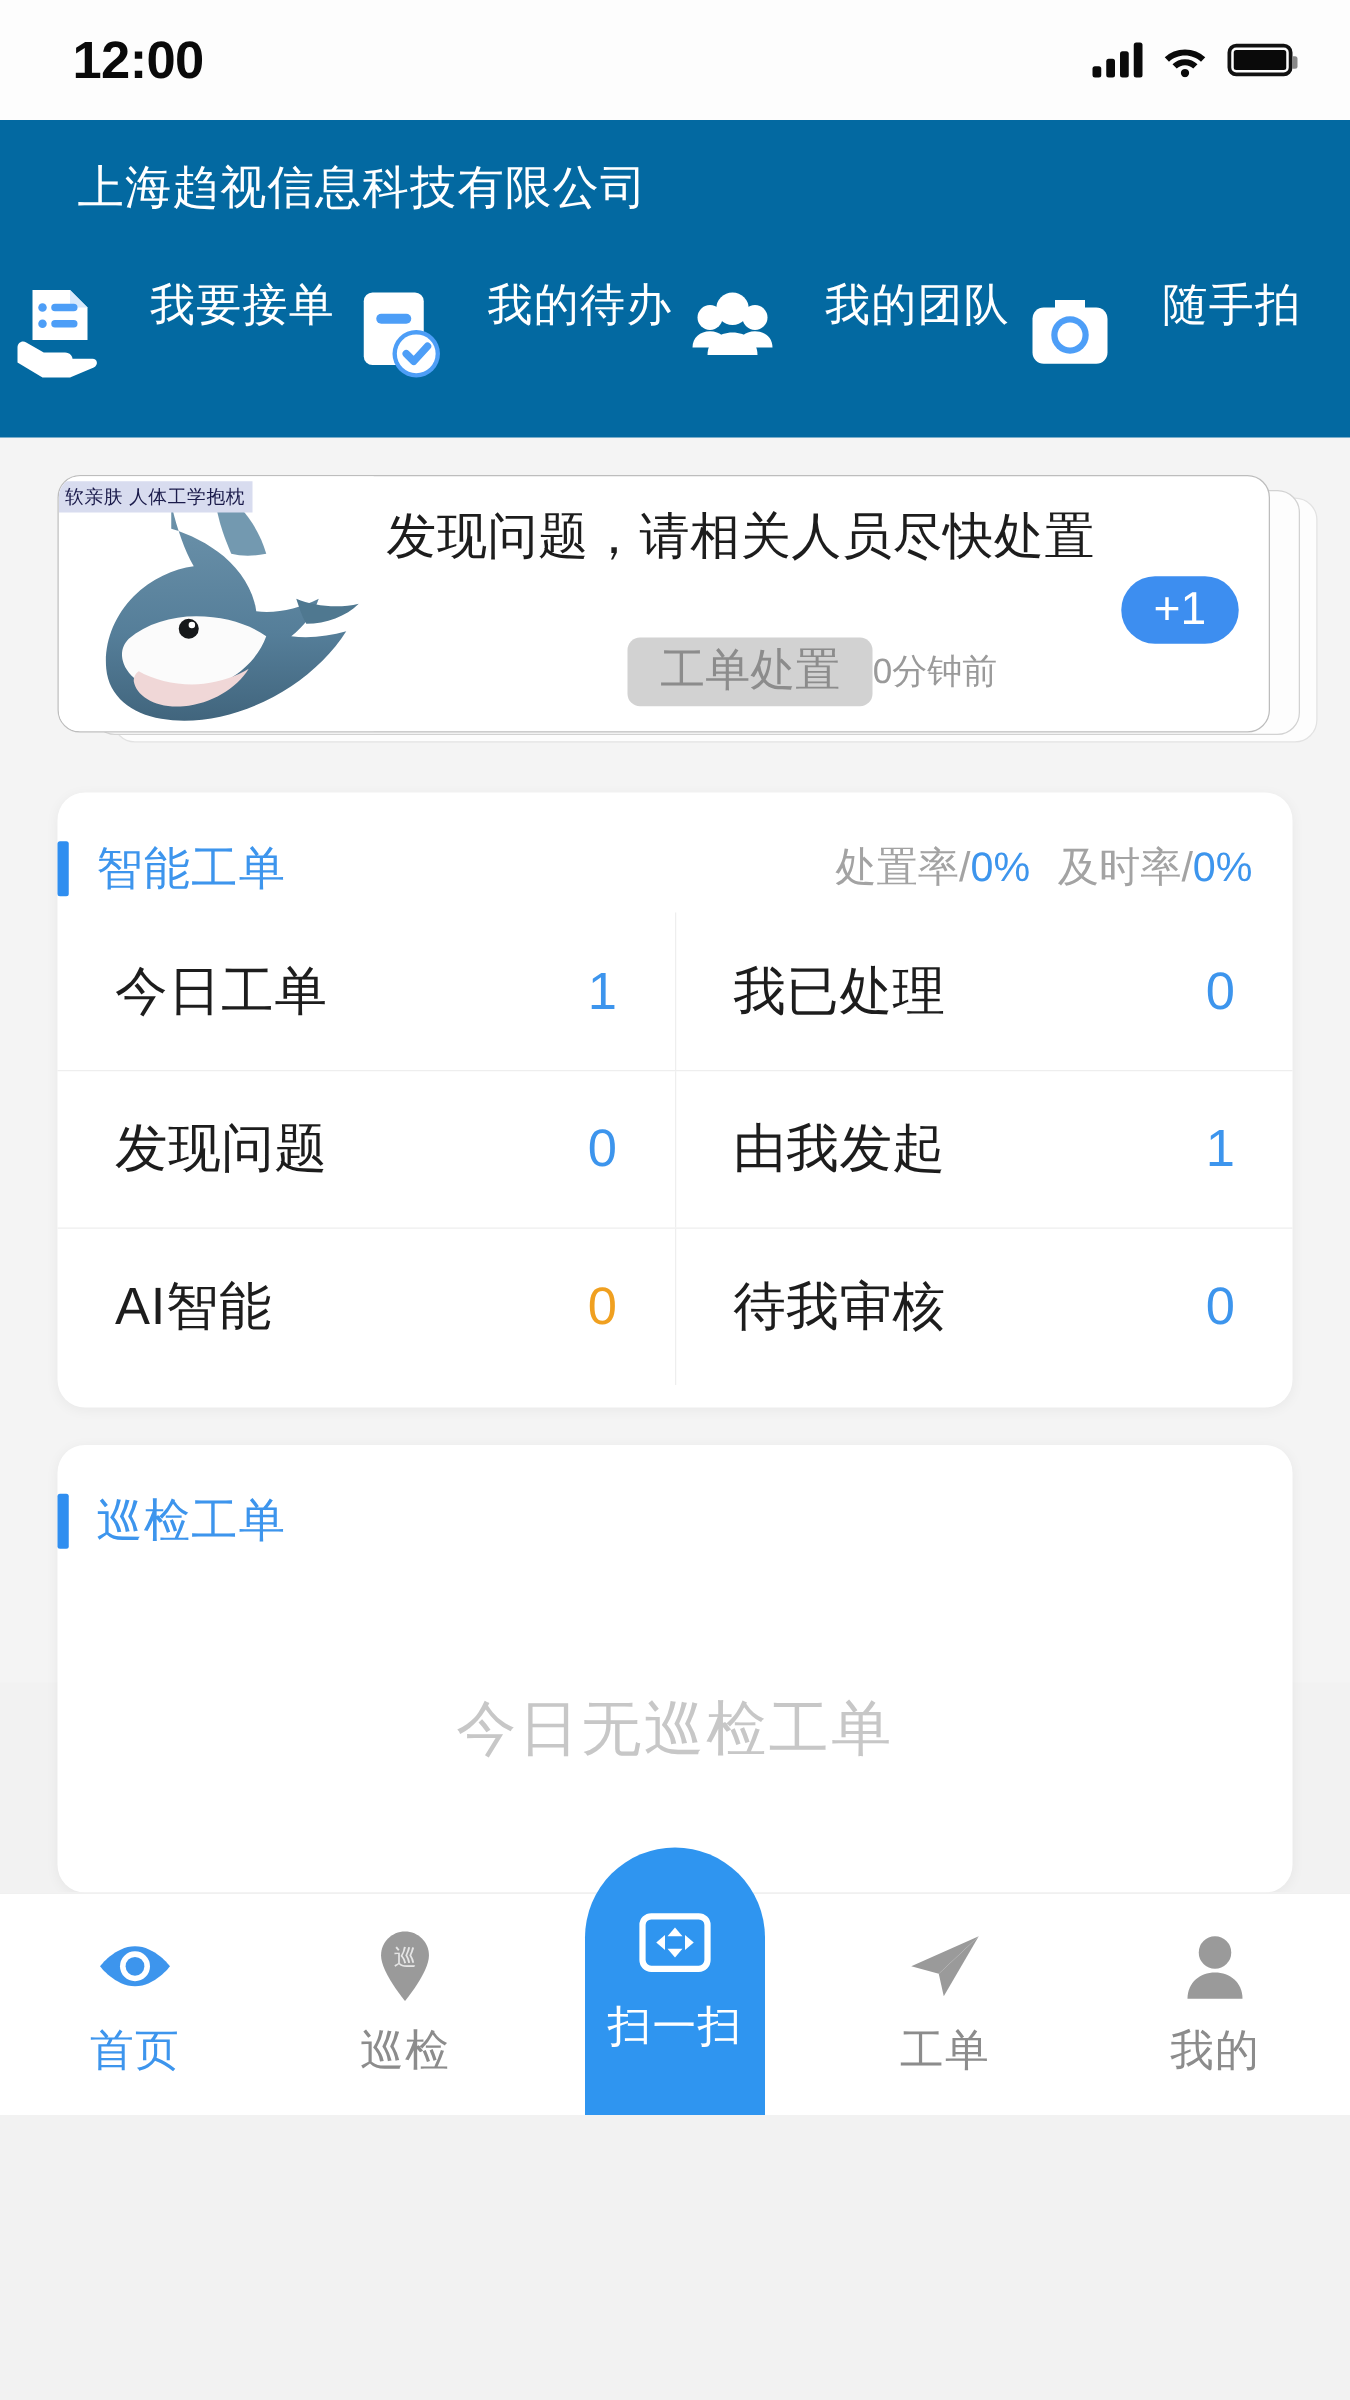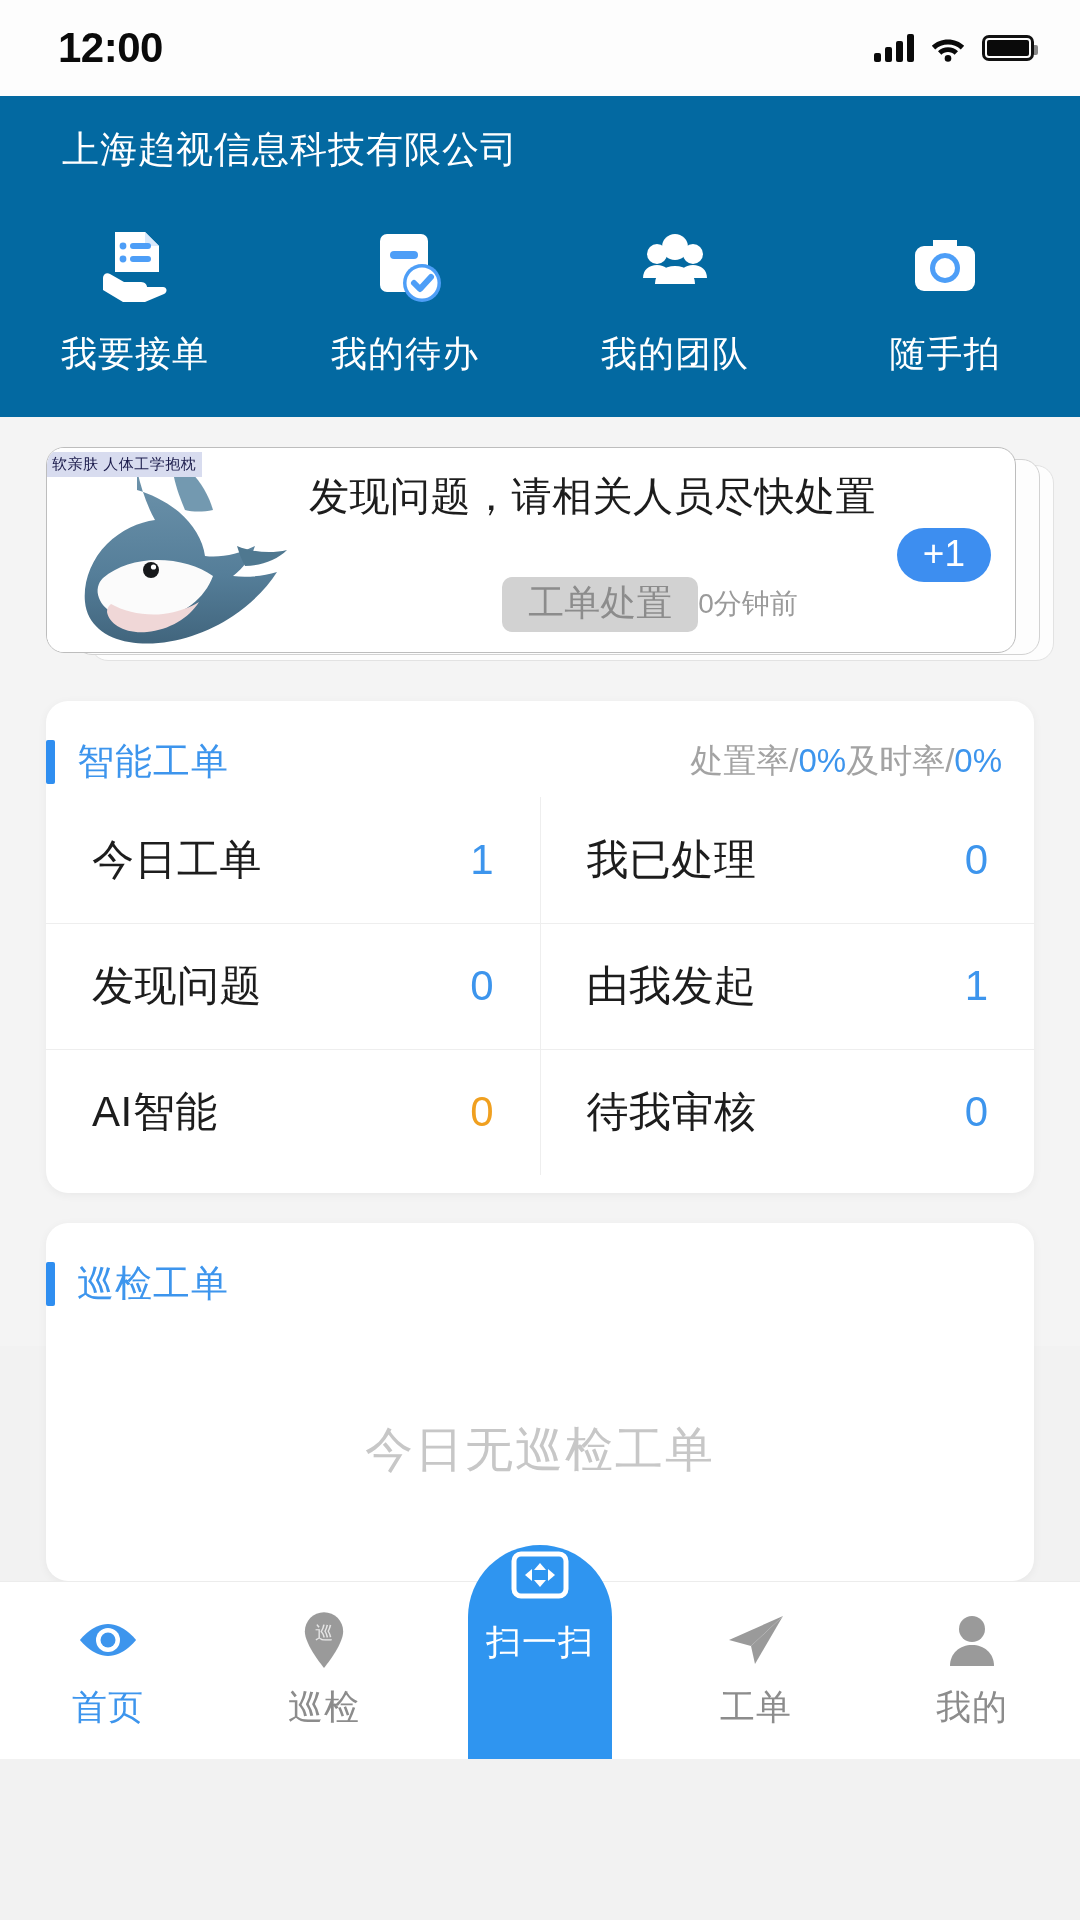--- a/index.html
+++ b/index.html
@@ -79,23 +79,21 @@
     letter-spacing: 1px;
     line-height: 1.4;
   }
   .quick-actions {
     display: flex;
     margin-top: 44px;
   }
   .qa-item {
     flex: 1;
     display: flex;
-    flex-direction: column;
-    align-items: center;
-    gap: 18px;
+    gap: 28px;
     cursor: pointer;
   }
   .qa-icon { width: 92px; height: 92px; display:flex; align-items:center; justify-content:center; }
   .qa-label { color: #fff; font-size: 36px; letter-spacing: 1px; }
 
   
   .notice-wrap {
     position: relative;
     margin: 22px 46px 0 46px;
     height: 232px;
@@ -197,21 +195,21 @@
     position: relative;
   }
   .card-title-wrap { display: flex; align-items: center; }
   .title-bar {
     width: 9px; height: 44px;
     background: #2f8ef0;
     border-radius: 2px;
     margin-right: 22px;
   }
   .card-title { color: #3d95ed; font-size: 37px; letter-spacing: 1px; }
-  .rate-group { display:flex; }
+  .rate-group { display:flex; gap: 22px; }
   .rate { font-size: 33px; color: #a3a3a3; white-space: nowrap; }
   .rate b { font-weight: normal; color: #3d95ed; }
 
   
   .stats {
     padding: 0 0 18px 0;
   }
   .stat-row {
     display: flex;
     height: 126px;
@@ -268,20 +266,21 @@
     left: 50%;
     transform: translateX(-50%);
     bottom: 0;
     width: 144px;
     height: 214px;
     background: #2f95f0;
     border-radius: 72px 72px 0 0;
     display: flex;
     flex-direction: column;
     align-items: center;
+    justify-content: center;
     gap: 14px;
     cursor: pointer;
     z-index: 5;
   }
   .scan-label { color: #ffffff; font-size: 35px; letter-spacing: 1px; }
 </style>
 </head>
 <body>
 
 <div id="app">

